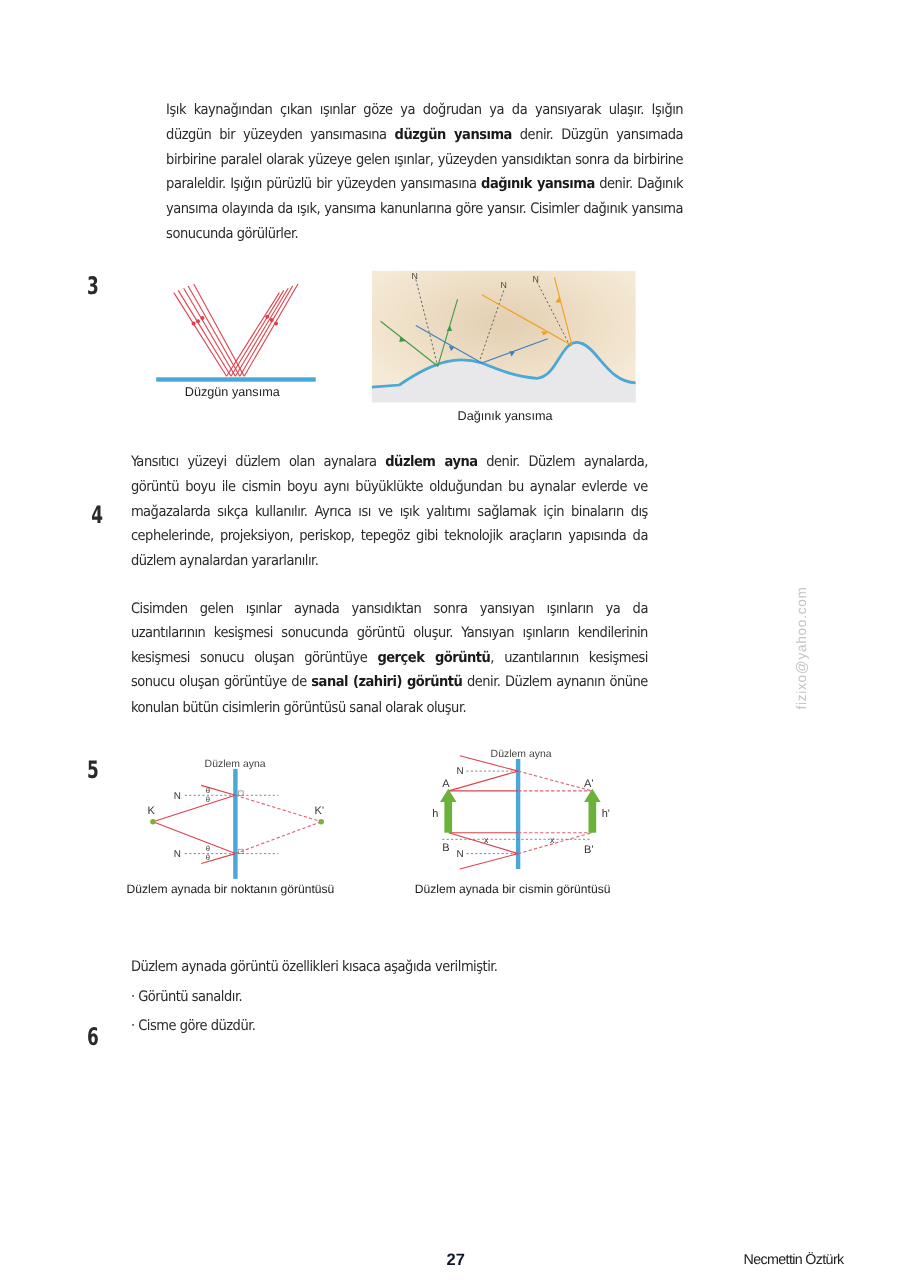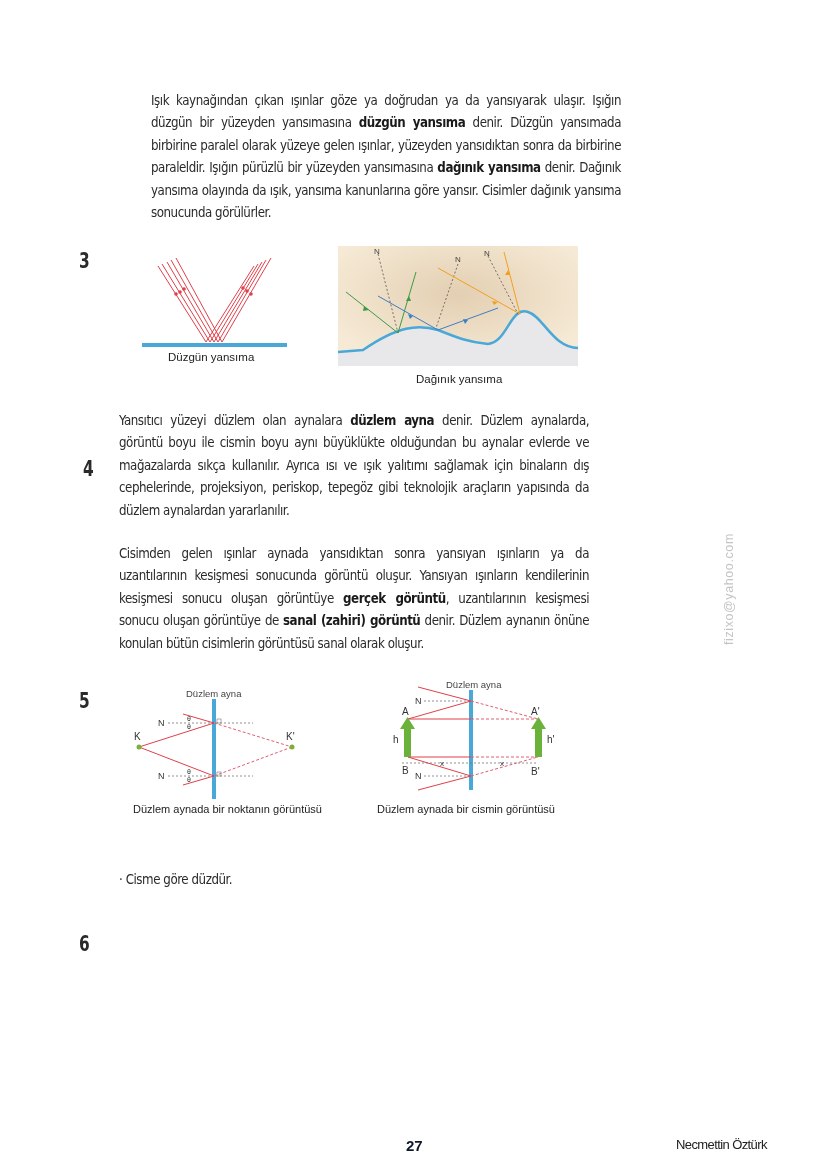--- a/index.html
+++ b/index.html
@@ -119,21 +119,21 @@
     <text x="30" y="41" font-size="9">N</text>
     <text x="30" y="94" font-size="9">N</text>
     <text x="59" y="36" font-size="7">θ</text>
       <text x="59" y="44" font-size="7">θ</text>
     <text x="59" y="89" font-size="7">θ</text>
       <text x="59" y="97" font-size="7">θ</text>
   </g>
   <rect x="89" y="34" width="4" height="4" fill="none" stroke="#777" stroke-width="0.6"></rect>
   <rect x="89" y="87" width="4" height="4" fill="none" stroke="#777" stroke-width="0.6"></rect>
 </svg>
-<div class="caption" style="left:133px; top:803px; font-size:11px;">Düzlem aynada bir noktanın görüntüsü</div>
+<div class="caption" style="left:115px; top:803px; font-size:11px;">Düzlem aynada bir noktanın görüntüsü</div>
 
 <svg style="left:388px; top:677px;" width="170" height="115" viewBox="0 0 170 115">
   <text x="58" y="11" font-family="Liberation Sans, sans-serif" font-size="9.5" fill="#444">Düzlem ayna</text>
   <rect x="81" y="13" width="4" height="100" fill="#4aa8d8"></rect>
   <g stroke="#777" stroke-width="0.8" stroke-dasharray="2,2">
     <line x1="36" y1="24" x2="84" y2="24"></line>
     <line x1="36" y1="99" x2="84" y2="99"></line>
     <line x1="14" y1="86" x2="150" y2="86"></line>
   </g>
   <g stroke="#e0404a" stroke-width="1" fill="none">
@@ -163,20 +163,22 @@
     <text x="159" y="66">h'</text>
     <text x="52" y="89" font-size="8">x</text>
     <text x="112" y="89" font-size="8">x</text>
     <text x="27" y="27" font-size="9">N</text>
     <text x="27" y="102" font-size="9">N</text>
   </g>
 </svg>
 <div class="caption" style="left:377px; top:803px; font-size:11px;">Düzlem aynada bir cismin görüntüsü</div>
 
 <div class="para" style="top:867px; line-height:26.5px; text-align:left;">
+  <span class="list-item">Düzlem aynada görüntü özellikleri kısaca aşağıda verilmiştir.</span>
+  <span class="list-item">· Görüntü sanaldır.</span>
   <span class="list-item">· Cisme göre düzdür.</span>
 </div>
 <div class="secnum" style="top:931px;">6</div>
 
 <div class="watermark">fizixo@yahoo.com</div>
 
 <div class="footer-page">27</div>
 <div class="footer-author">Necmettin Öztürk</div>
 
 </body></html>

